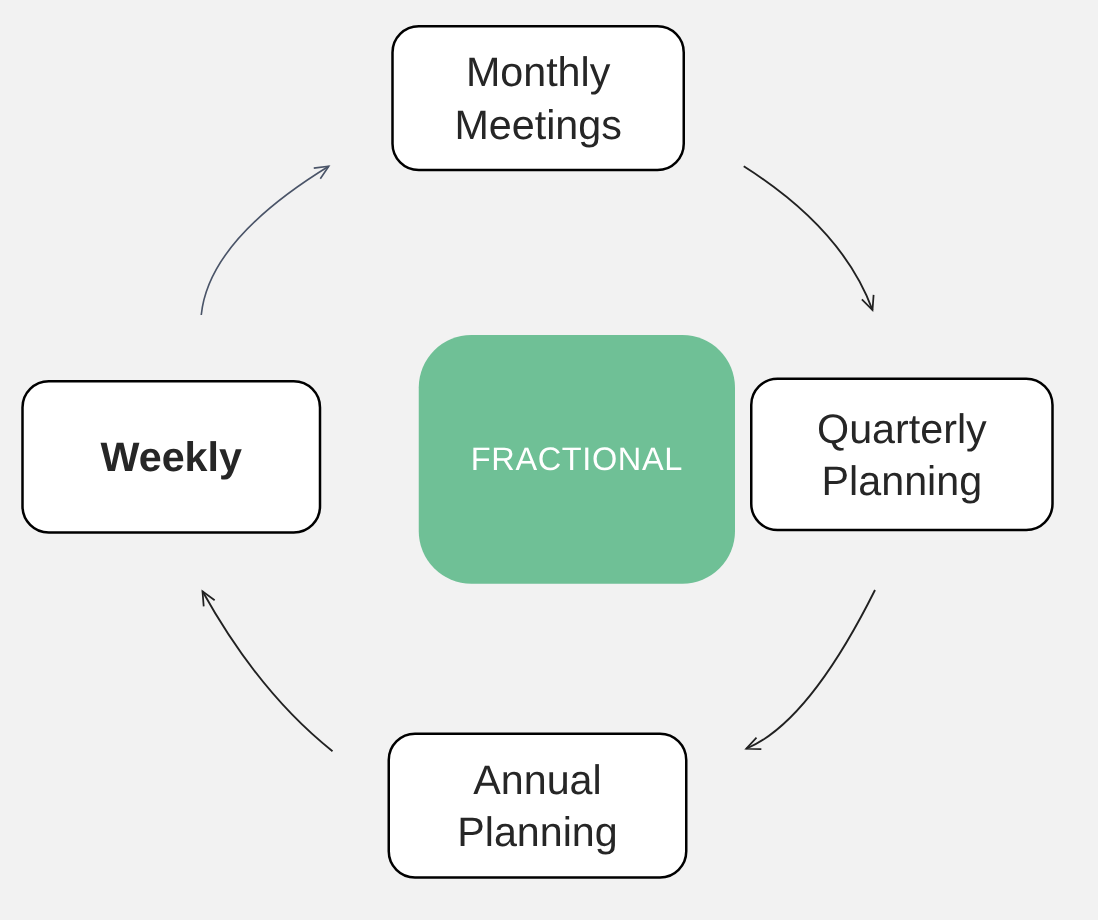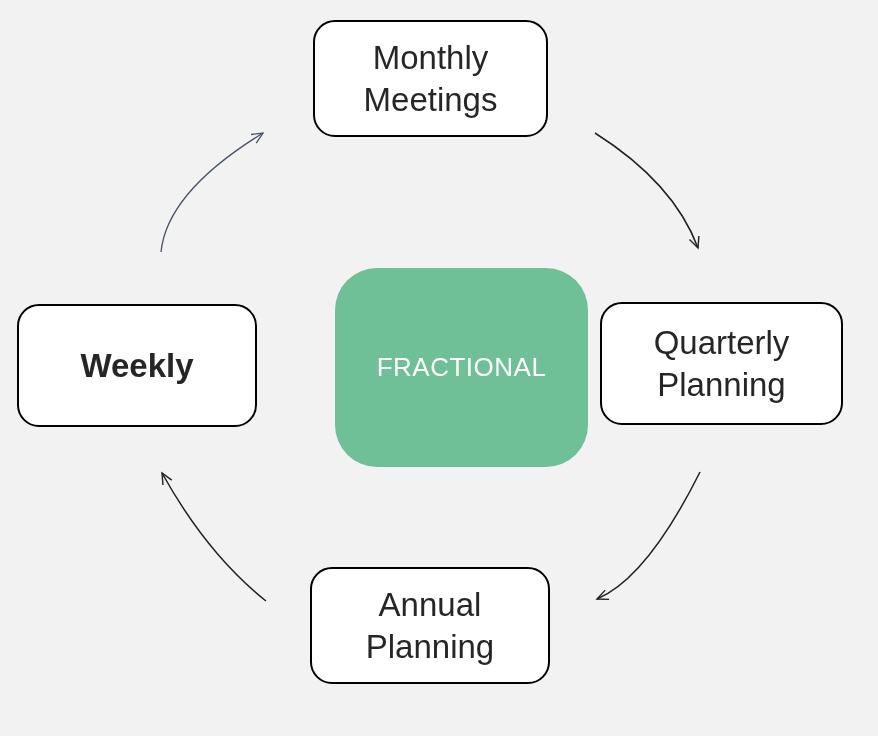--- a/index.html
+++ b/index.html
@@ -29,21 +29,21 @@
     align-items: center;
     justify-content: center;
     color: #262626;
     font-size: 33px;
     line-height: 1.26;
     text-align: center;
     box-sizing: border-box;
   }
   .node-top    { left: 313px; top: 20px;  width: 235px; height: 117px; }
   .node-right  { left: 600px; top: 302px; width: 243px; height: 123px; text-align: center; }
-  .node-bottom { left: 310px; top: 567px; width: 240px; height: 117px; }
+  .node-bottom { left: 310px; top: 586px; width: 240px; height: 117px; }
   .node-left   { left: 17px;  top: 304px; width: 240px; height: 123px; font-weight: bold; }
   .center-box {
     position: absolute;
     left: 302px; top: 268px;
     width: 253px; height: 199px;
     background: #6fc096;
     border-radius: 42px;
     display: flex;
     flex-direction: column;
     align-items: center;

